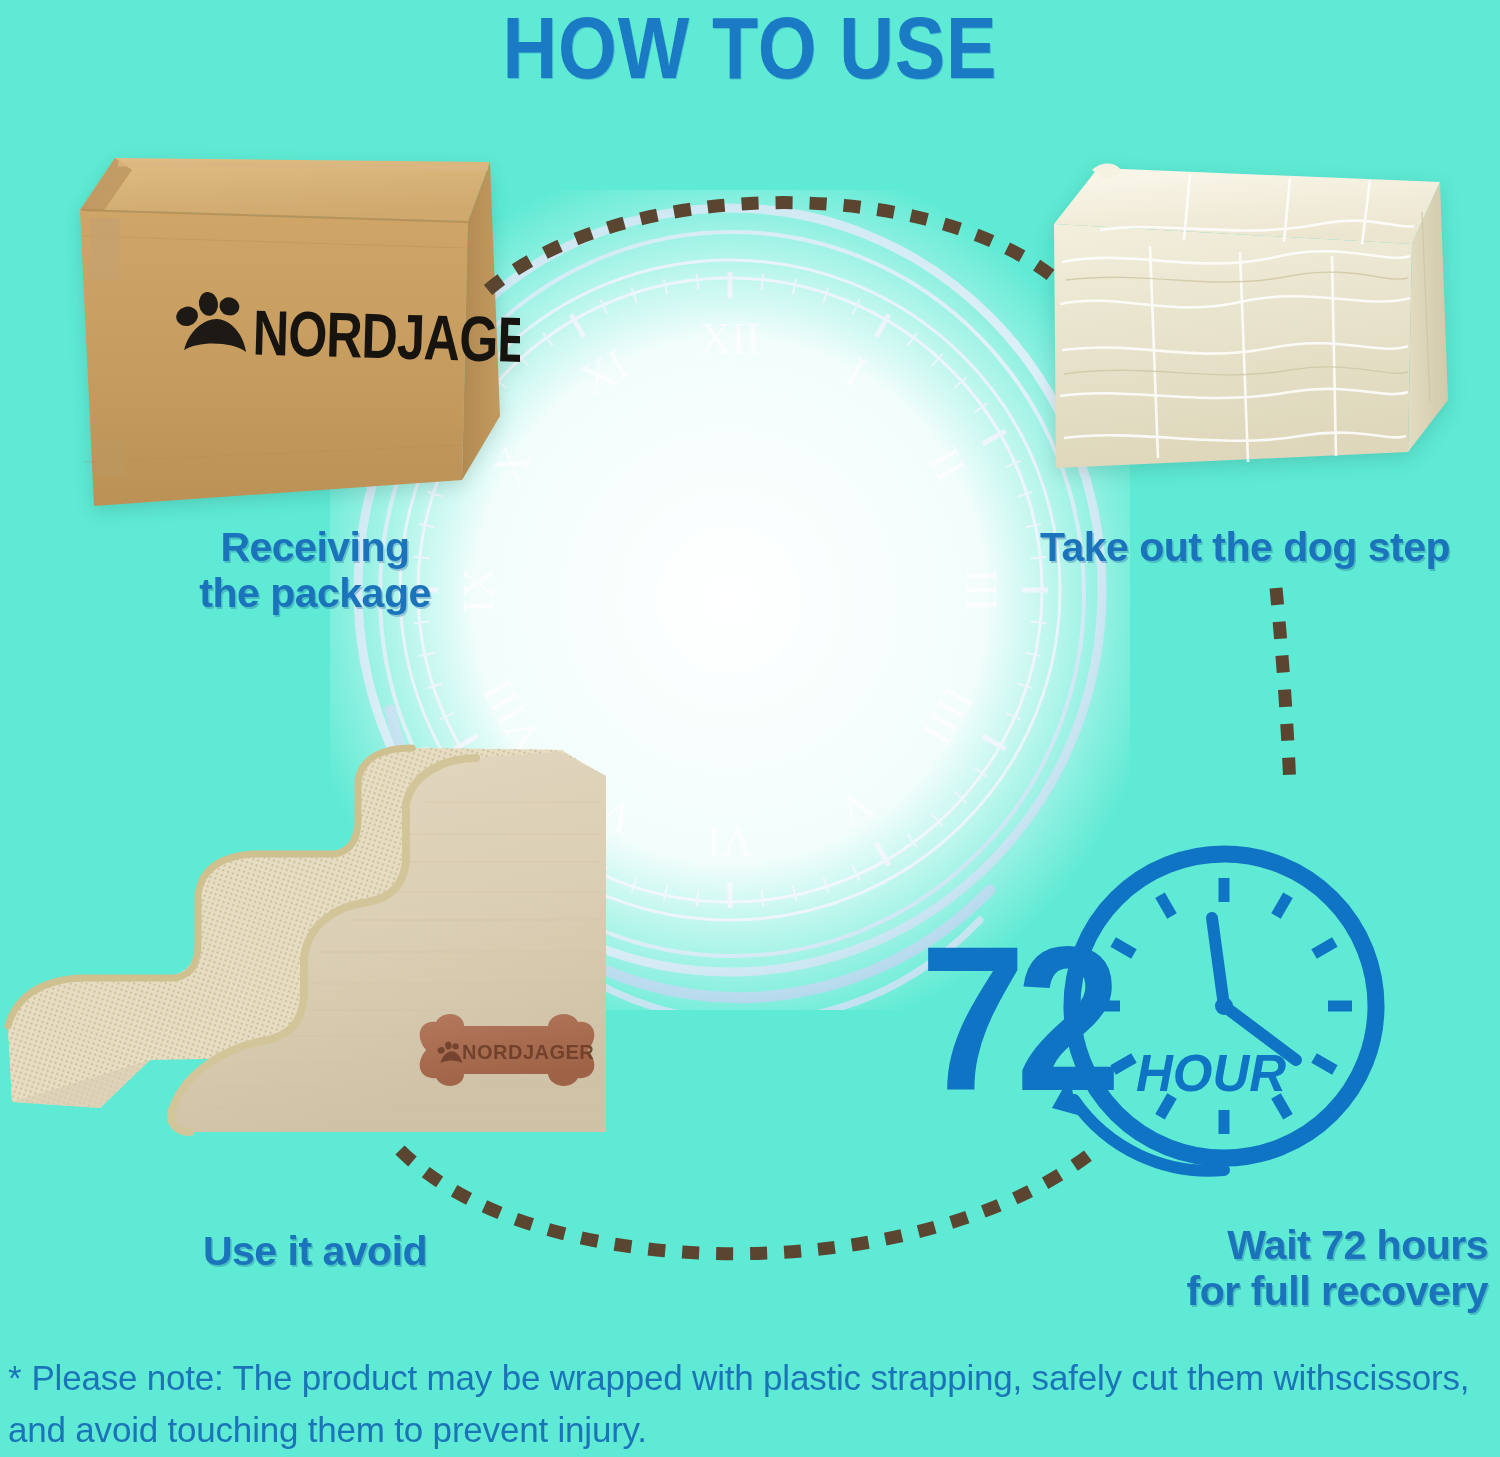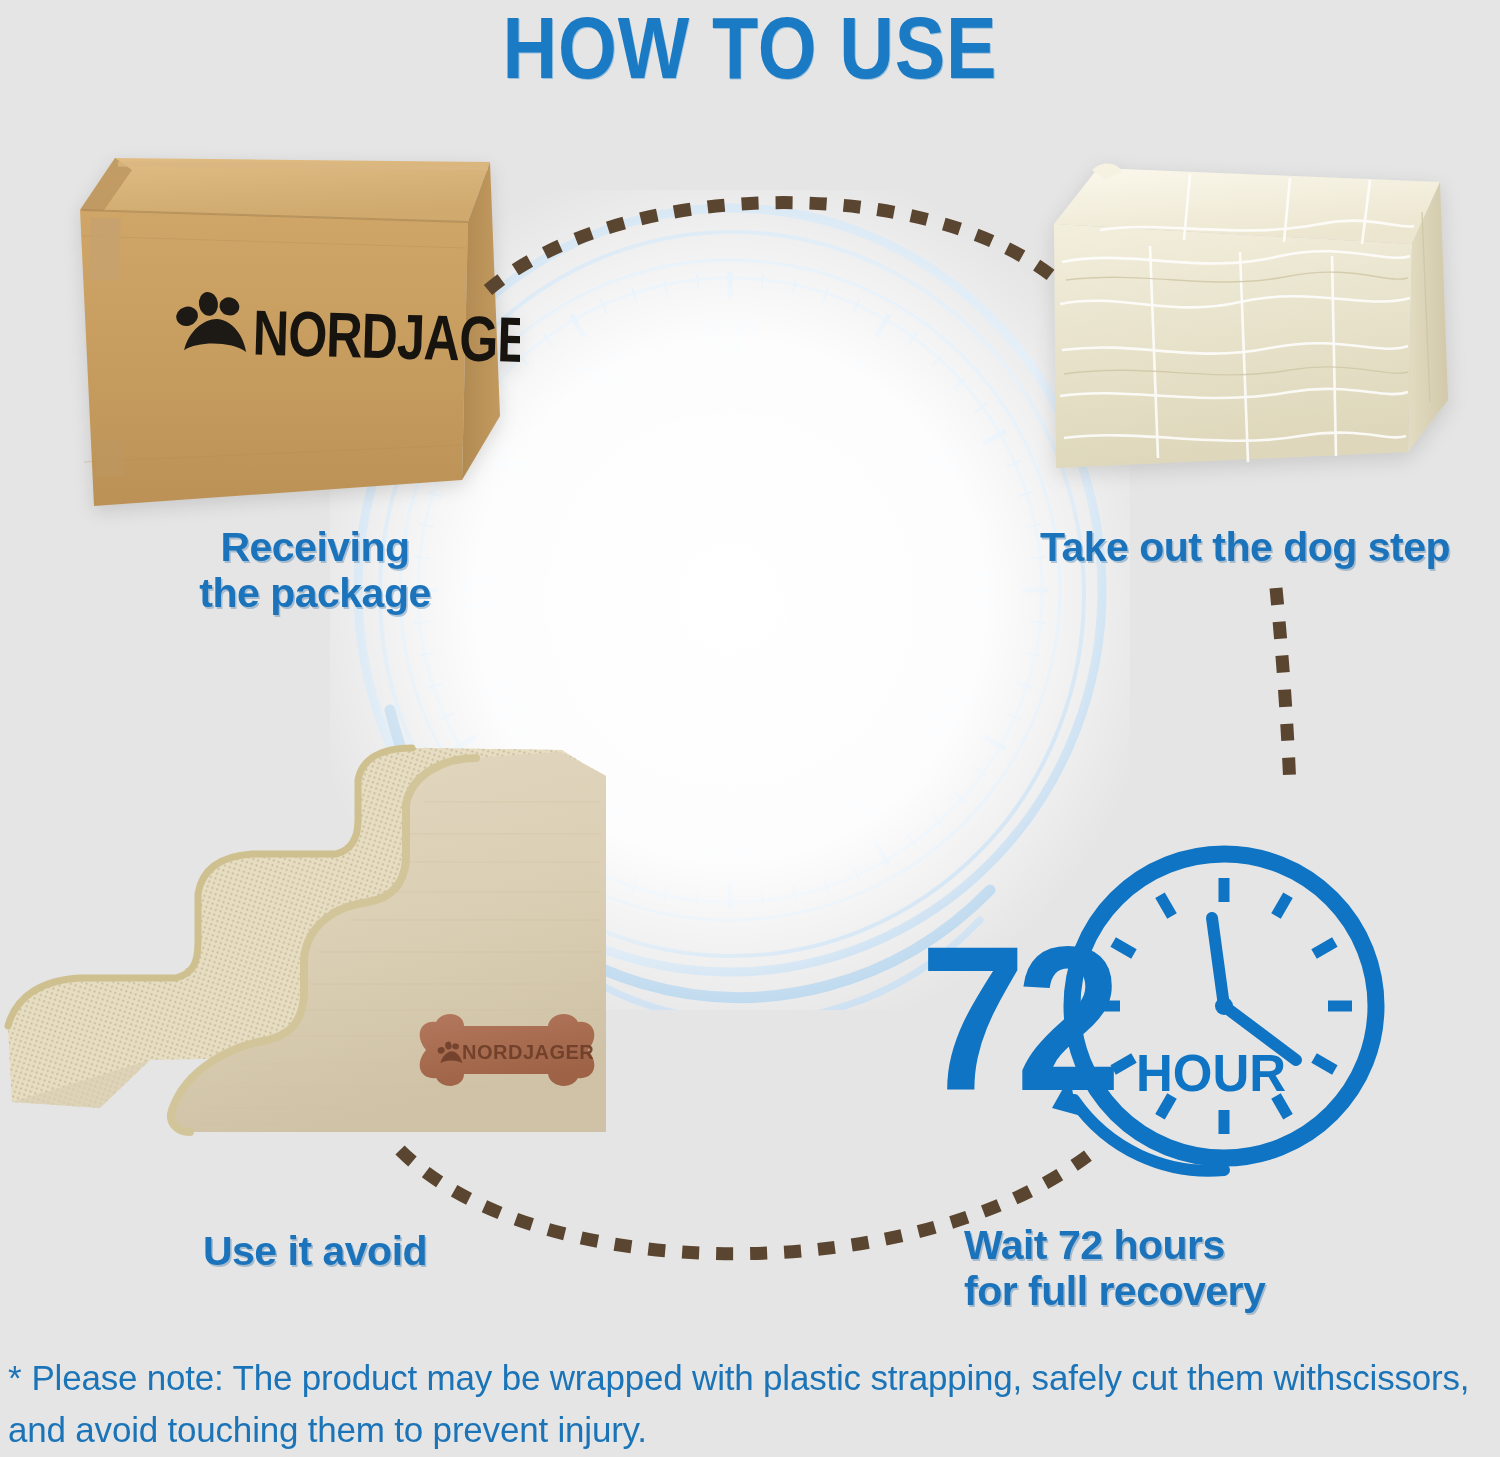--- a/index.html
+++ b/index.html
@@ -1,19 +1,19 @@
 <!DOCTYPE html>
 <html><head>
 <meta charset="utf-8">
 <style>
   html,body{margin:0;padding:0;background:#fff;}
   body{width:1500px;height:1457px;position:relative;overflow:hidden;
        font-family:"Liberation Sans","DejaVu Sans",sans-serif;}
 
-  .stage{position:absolute;inset:0;width:1500px;height:1457px;background:#e5e5e5;}
+  .stage{position:absolute;inset:0;width:1500px;height:1457px;background:#5eead4;}
 
   
   .title{
     position:absolute;left:0;top:-4px;width:1500px;text-align:center;
     font-family:"Liberation Sans","DejaVu Sans",sans-serif;
     font-weight:bold;font-size:88px;letter-spacing:1px;
     color:#1a7ac4;
     transform:scaleX(0.86);transform-origin:50% 50%;
     line-height:104px;
     text-shadow:1px 1px 0 rgba(26,122,196,.35);
@@ -26,21 +26,21 @@
   
   .step-label{
     position:absolute;color:#1a73bb;font-weight:bold;
     font-size:41px;line-height:46px;letter-spacing:-0.5px;
     text-shadow:1.5px 1.5px 0 rgba(20,90,150,.30);
     white-space:pre-line;
   }
   #lbl-receiving{left:55px;top:524px;width:520px;text-align:center;}
   #lbl-takeout {left:990px;top:524px;width:510px;text-align:center;}
   #lbl-safely  {left:55px;top:1228px;width:520px;text-align:center;}
-  #lbl-wait    {left:964px;top:1222px;width:430px;text-align:left;}
+  #lbl-wait    {left:1058px;top:1222px;width:430px;text-align:right;}
 
   
   .footnote{
     position:absolute;left:8px;top:1352px;width:1470px;
     color:#1b74b8;font-size:35px;line-height:52px;font-weight:normal;
     letter-spacing:-0.2px;
   }
   .footnote .star{margin-right:10px;}
 
   
@@ -59,21 +59,21 @@
   .clock72{position:absolute;left:924px;top:808px;width:490px;height:400px;}
   .clock72 svg{display:block;}
   .num72{
     position:absolute;left:-4px;top:108px;
     font-weight:bold;font-size:190px;line-height:190px;color:#0f74c4;
     letter-spacing:-10px;
     transform:scaleY(1.08);transform-origin:0 0;
   }
   .hourtxt{
     position:absolute;left:212px;top:236px;
-    font-weight:bold;font-size:51px;color:#0f74c4;
+    font-weight:bold;font-style:italic;font-size:51px;color:#0f74c4;
     letter-spacing:0px;
   }
 
   
   .dash{position:absolute;pointer-events:none;}
   #dash-top{left:480px;top:180px;width:580px;height:130px;}
   #dash-right{left:1230px;top:580px;width:130px;height:220px;}
   #dash-bottom{left:390px;top:1120px;width:720px;height:160px;}
 </style>
 </head>

